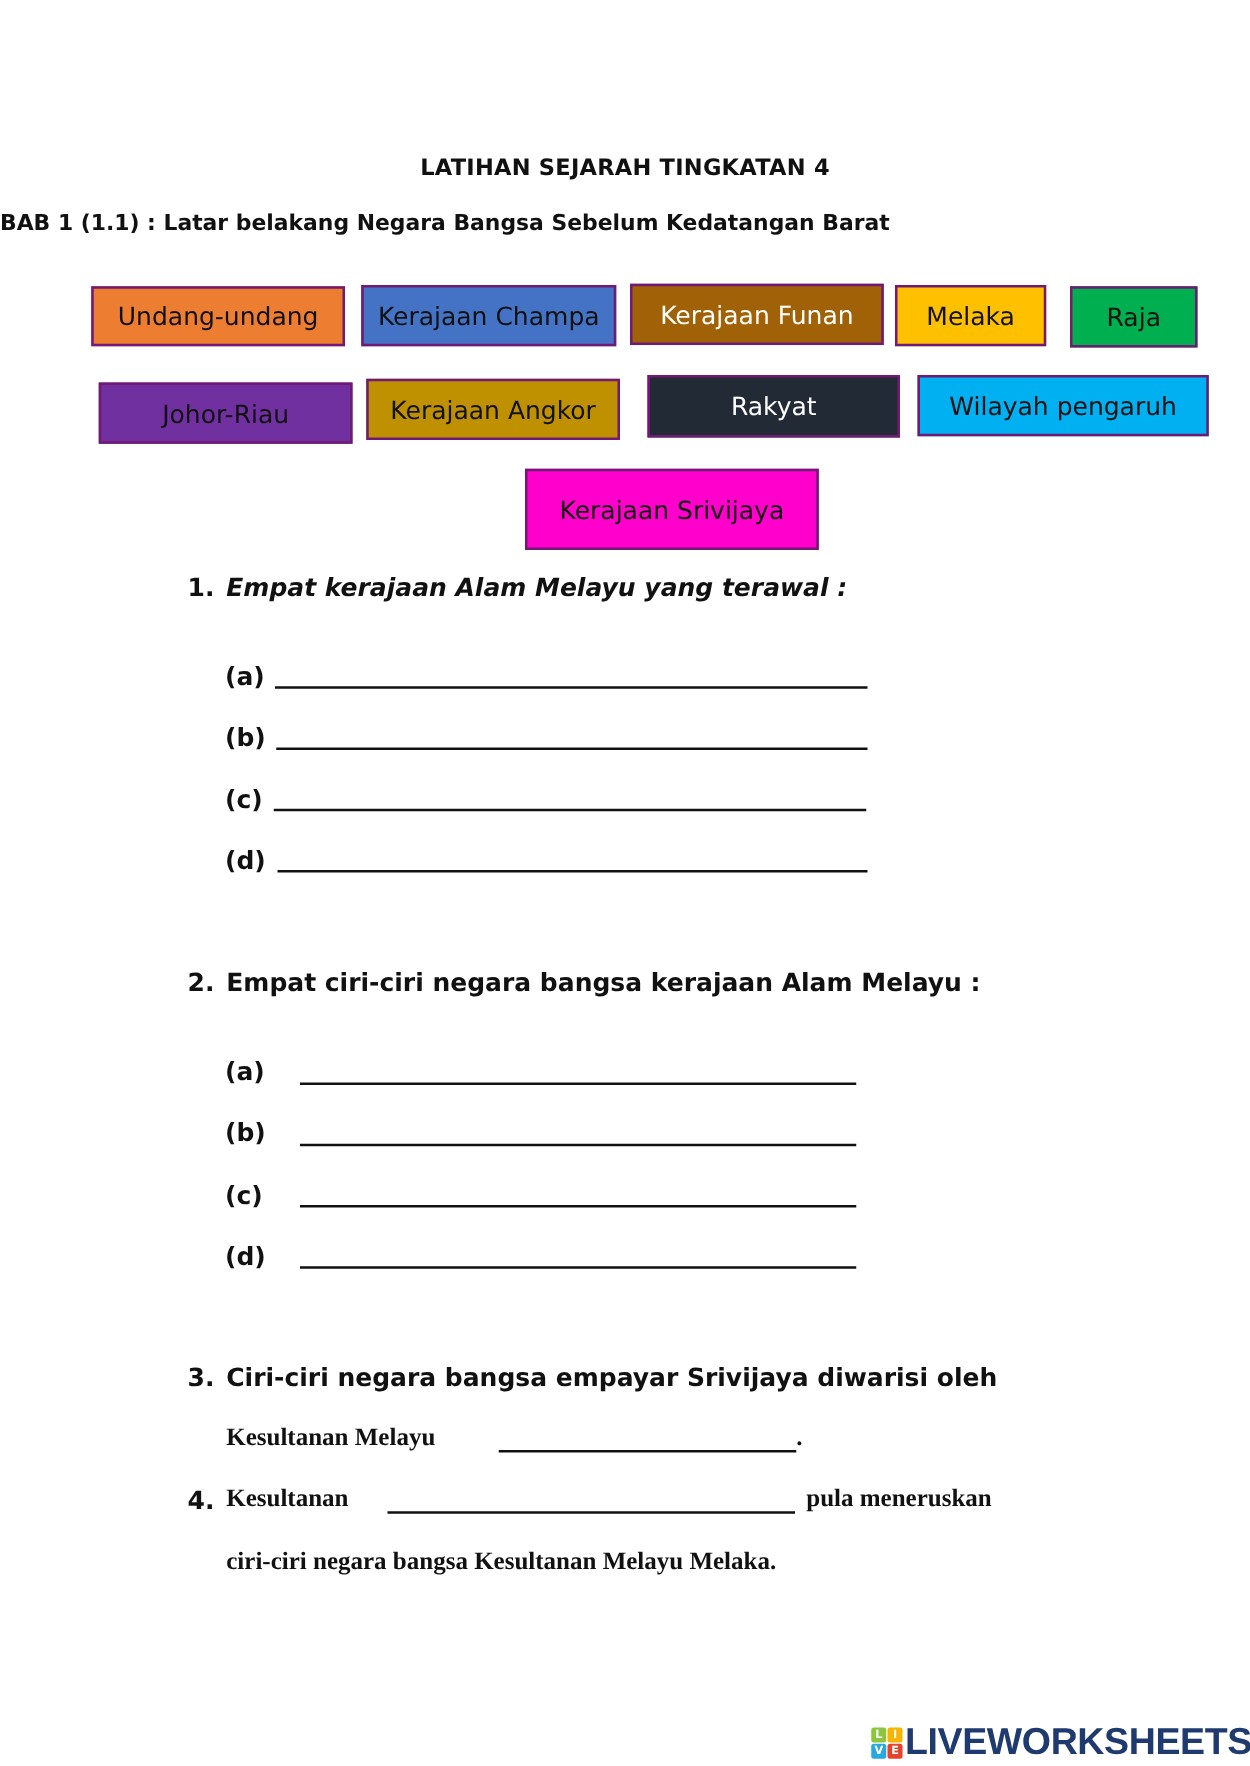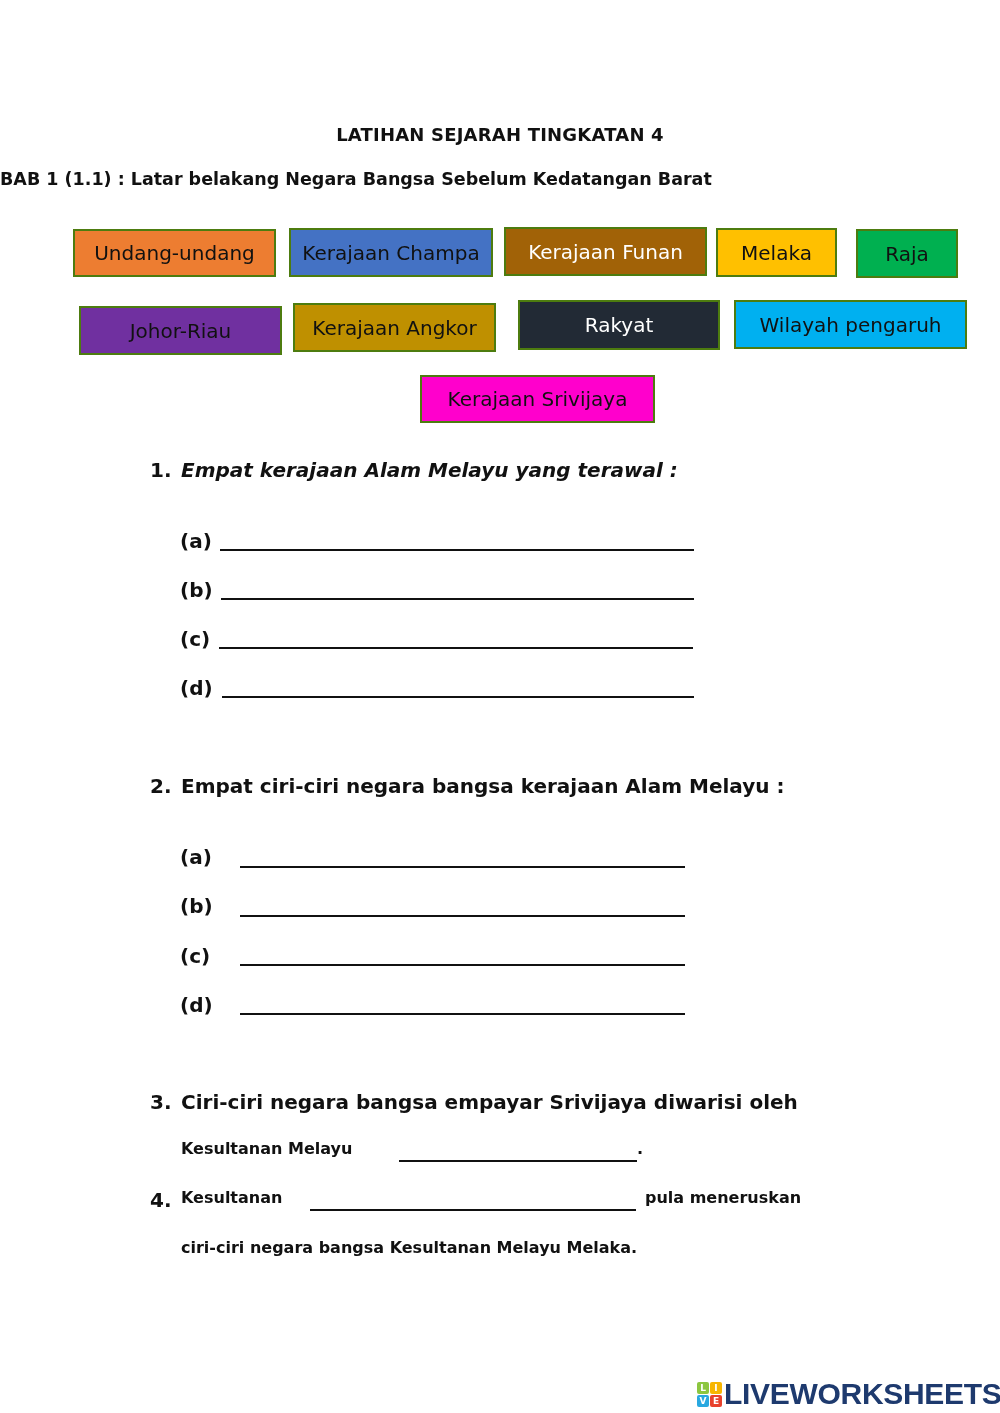--- a/index.html
+++ b/index.html
@@ -20,21 +20,21 @@
       left: 0; width: 1000px; text-align: center;
       font-weight: bold; font-size: 18px; letter-spacing: 0.2px;
     }
     .subtitle {
       left: 0; width: 1000px; 
       font-weight: bold; font-size: 17.5px;
     }
     .chip {
       position: absolute;
       box-sizing: border-box;
-      border: 2px solid #4d7c0f;
+      border: 2px solid #701a75;
       display: flex;
       align-items: center;
       justify-content: center;
       font-size: 20px;
       white-space: nowrap;
       cursor: grab;
     }
     .q {
       font-weight: bold;
       font-size: 20px;
@@ -48,22 +48,23 @@
       font-size: 20px;
     }
     .blank {
       position: absolute;
       border-bottom: 2.5px solid #111;
       height: 0;
     }
     .inline-text {
       position: absolute;
       font-weight: bold;
-      font-size: 16px;
+      font-size: 20px;
       white-space: nowrap;
+      font-family: Liberation Serif, serif;
     }
     .logo {
       position: absolute;
       left: 697px;
       top: 1377px;
       display: flex;
       align-items: center;
     }
     .logo-grid {
       display: grid;
@@ -116,21 +117,21 @@
   </div>
   <div class="chip" style="left: 293px; top: 303px; width: 203px; height: 49px; background: rgb(191, 144, 0); color: rgb(17, 17, 17);">
     <span>Kerajaan Angkor</span>
   </div>
   <div class="chip" style="left: 518px; top: 300px; width: 202px; height: 50px; background: rgb(34, 42, 53); color: rgb(255, 255, 255);">
     <span>Rakyat</span>
   </div>
   <div class="chip" style="left: 734px; top: 300px; width: 233px; height: 49px; background: rgb(0, 176, 240); color: rgb(17, 17, 17);">
     <span>Wilayah pengaruh</span>
   </div>
-  <div class="chip" style="left: 420px; top: 375px; width: 235px; height: 48px; background: rgb(255, 0, 204); color: rgb(17, 17, 17);">
+  <div class="chip" style="left: 420px; top: 375px; width: 235px; height: 65px; background: rgb(255, 0, 204); color: rgb(17, 17, 17);">
     <span>Kerajaan Srivijaya</span>
   </div>
 </div>
 
 <div>
   <div class="q qnum" style="top:458px;">1.</div>
   <div class="q qtext" style="top:458px;font-style:italic;">Empat kerajaan Alam Melayu yang terawal :</div>
 
   <div class="sub-label" style="left:180px;top:529px;">(a)</div>
   <div class="blank" style="left:220px;top:549px;width:474px;"></div>

